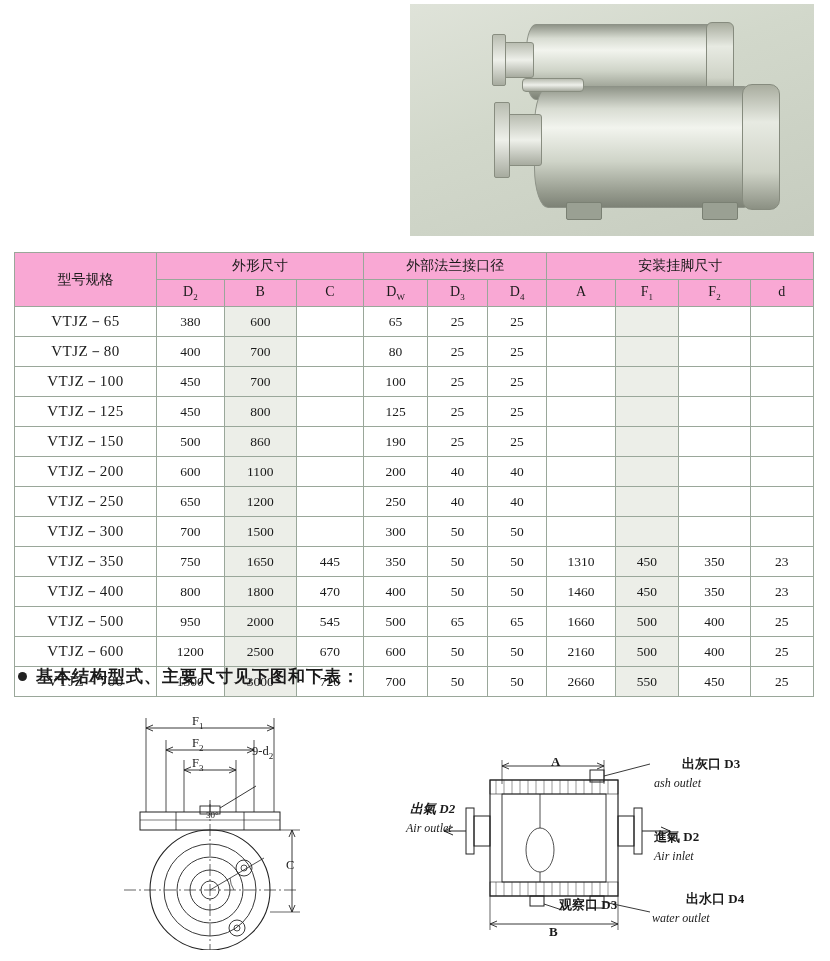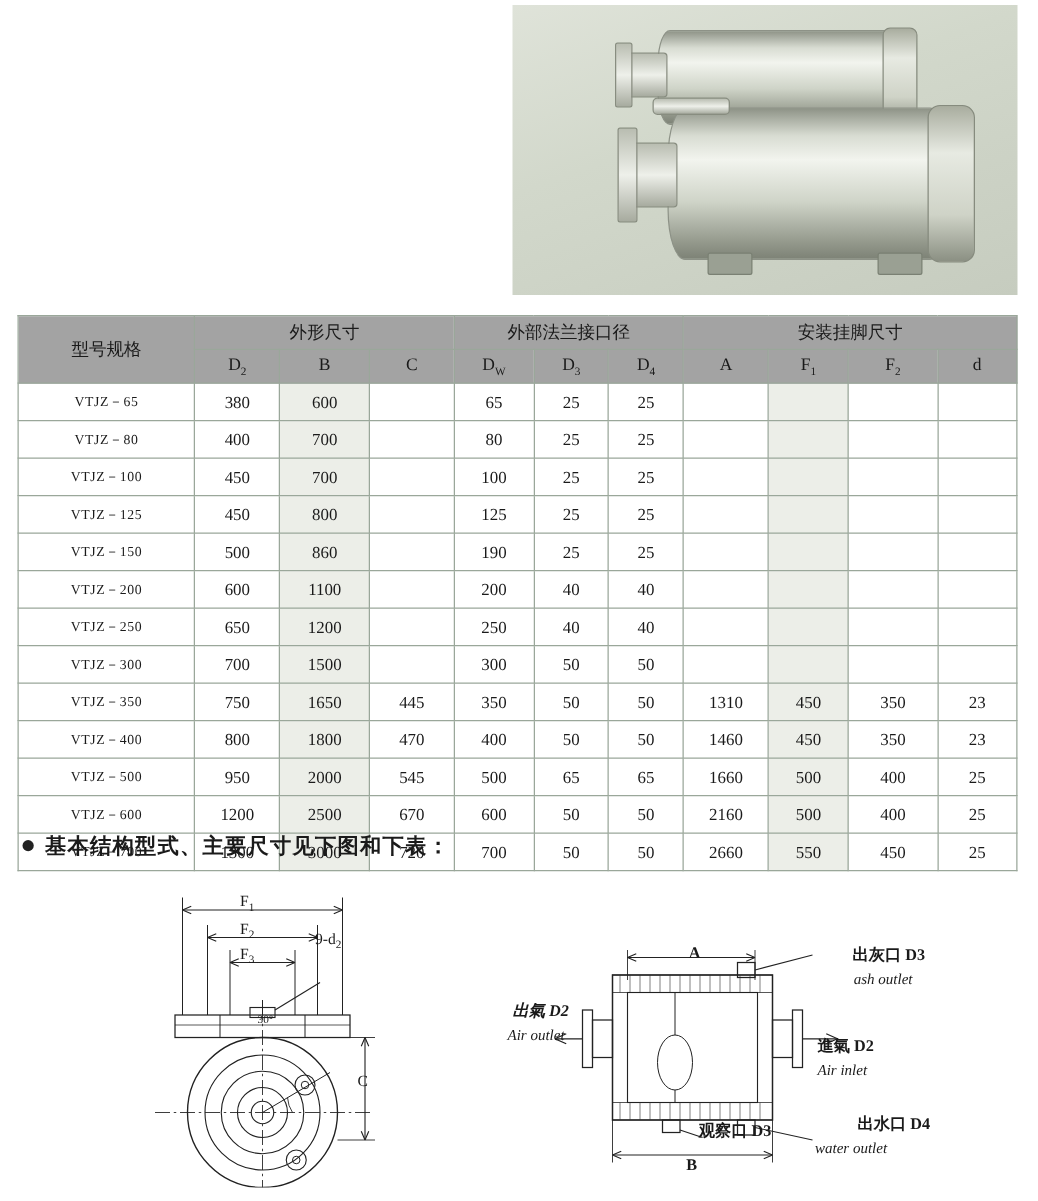--- a/index.html
+++ b/index.html
@@ -57,26 +57,26 @@
     font-size:13.5px;
   }
   #spec-table th,#spec-table td{
     border:1px solid #9aa79a;
     text-align:center;
     height:29px;
     padding:0 2px;
     background:#ffffff;
   }
   #spec-table thead th{
-    background:#a3a3a3;
+    background:#f9a8d4;
     font-weight:normal;
     font-size:14px;
     height:26px;
   }
-  #spec-table td.model{font-size:11px;letter-spacing:.5px;}
+  #spec-table td.model{font-size:15px;letter-spacing:.5px;}
   #spec-table td.shade{background:#eceee8;}
   .sub{font-size:9px;vertical-align:sub;}
 
   
   #sec2{position:absolute;left:18px;top:665px;}
   #drawings{
     position:absolute;left:14px;top:700px;width:800px;height:250px;
   }
   .lbl{
     position:absolute;font-size:12.5px;font-family:"Liberation Serif",serif;white-space:nowrap;
@@ -446,21 +446,21 @@
       <path d="M46 224 l7 -3 M46 224 l7 3 M174 224 l-7 -3 M174 224 l-7 3"></path>
     </g>
     <line x1="46" y1="196" x2="46" y2="230" stroke="#222" stroke-width="0.7"></line>
     <line x1="174" y1="196" x2="174" y2="230" stroke="#222" stroke-width="0.7"></line>
   </svg>
 
   <div class="lbl lbl-cn" style="left:537px;top:54px;">A</div>
   <div class="lbl lbl-cn" style="left:535px;top:224px;">B</div>
 
   <div class="lbl lbl-cn" style="left:668px;top:55px;text-align:center;">出灰口 D3</div>
-  <div class="lbl lbl-en" style="left:669px;top:76px;">ash outlet</div>
+  <div class="lbl lbl-en" style="left:640px;top:76px;">ash outlet</div>
 
   <div class="lbl lbl-cn" style="left:396px;top:100px;font-style:italic;">出氣 D2</div>
   <div class="lbl lbl-en" style="left:392px;top:121px;">Air outlet</div>
 
   <div class="lbl lbl-cn" style="left:640px;top:128px;">進氣 D2</div>
   <div class="lbl lbl-en" style="left:640px;top:149px;">Air inlet</div>
 
   <div class="lbl lbl-cn" style="left:640px;top:190px;margin-left:32px;">出水口 D4</div>
   <div class="lbl lbl-en" style="left:638px;top:211px;">water outlet</div>
 

